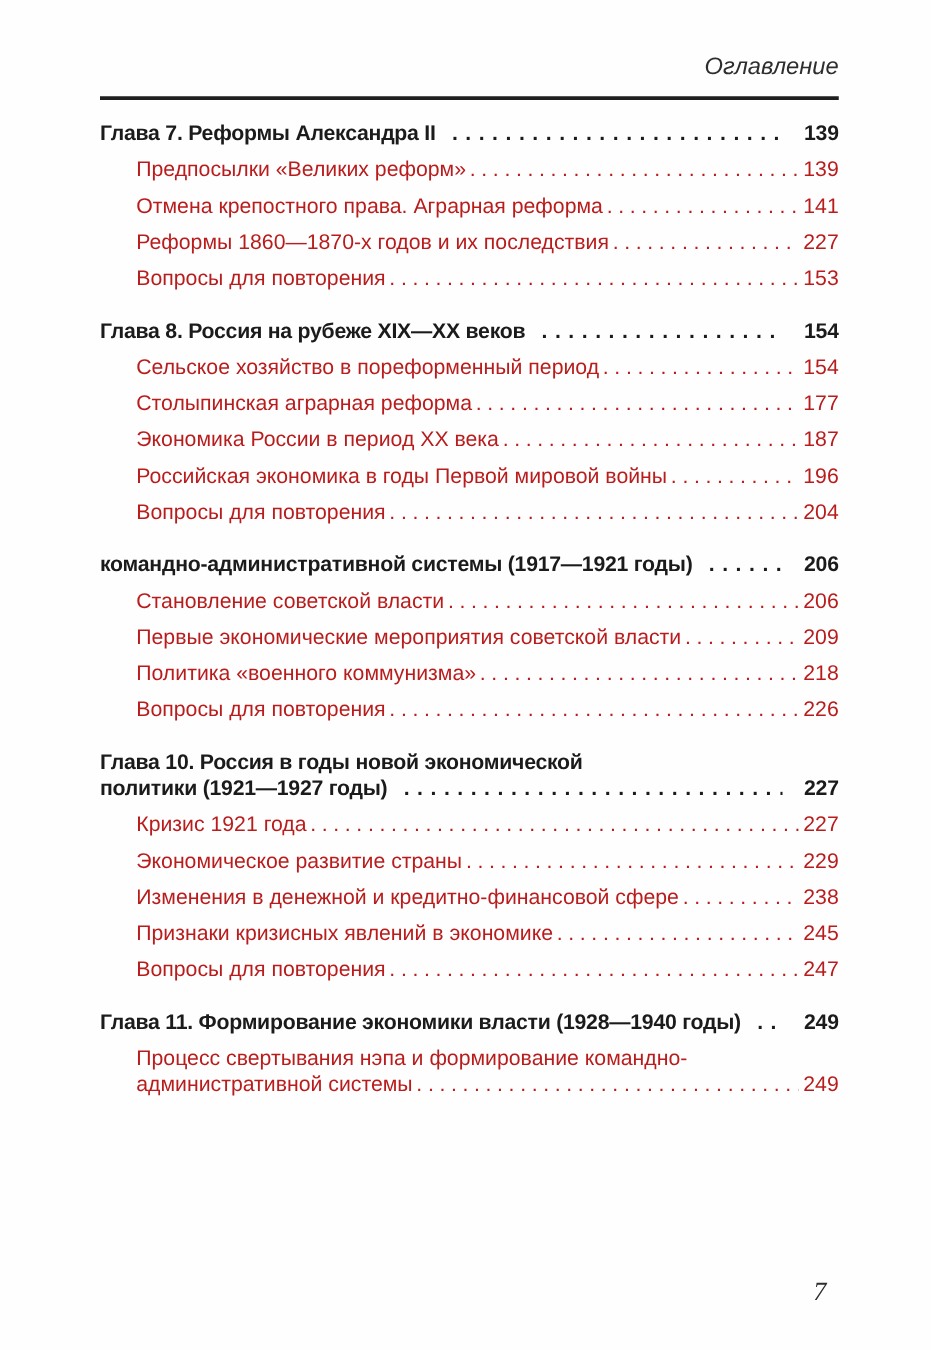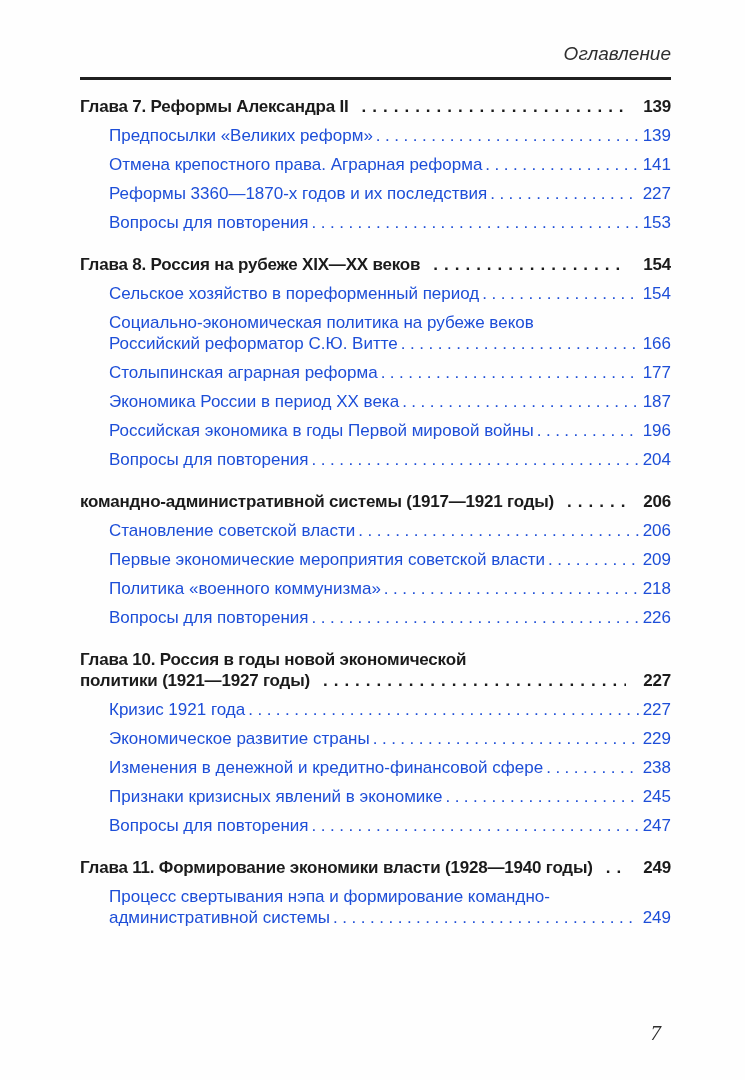--- a/index.html
+++ b/index.html
@@ -42,21 +42,21 @@
     line-height: 21px;
     font-size: 17px;
     overflow: hidden;
   }
   .entry.heading .line {
     font-weight: 700;
     color: #1b1b1b;
     letter-spacing: -0.2px;
     gap: 10px;
   }
-  .entry.item .line { padding-left: 29px; color: #1d4ed8; }
+  .entry.item .line { padding-left: 29px; color: #b91c1c; }
 
   .txt { white-space: nowrap; }
 
   .dots {
     flex: 1 1 auto;
     overflow: hidden;
     white-space: nowrap;
     min-width: 8px;
     padding-left: 3px;
   }
@@ -104,21 +104,21 @@
           </div>
           <div class="entry item">
             <div class="line">
               <span class="txt">Отмена крепостного права. Аграрная реформа</span>
               <span class="dots"></span>
               <span class="pg">141</span>
             </div>
           </div>
           <div class="entry item">
             <div class="line">
-              <span class="txt">Реформы 3360—1870-х годов и их последствия</span>
+              <span class="txt">Реформы 1860—1870-х годов и их последствия</span>
               <span class="dots"></span>
               <span class="pg">227</span>
             </div>
           </div>
           <div class="entry item">
             <div class="line">
               <span class="txt">Вопросы для повторения</span>
               <span class="dots"></span>
               <span class="pg">153</span>
             </div>
@@ -130,30 +130,20 @@
               <span class="txt">Глава 8. Россия на рубеже XIX—XX веков</span>
               <span class="dots"></span>
               <span class="pg">154</span>
             </div>
           </div>
           <div class="entry item">
             <div class="line">
               <span class="txt">Сельское хозяйство в пореформенный период</span>
               <span class="dots"></span>
               <span class="pg">154</span>
-            </div>
-          </div>
-          <div class="entry item">
-            <div class="line">
-              <span class="txt">Социально-экономическая политика на рубеже веков</span>
-            </div>
-            <div class="line">
-              <span class="txt">Российский реформатор С.Ю. Витте</span>
-              <span class="dots"></span>
-              <span class="pg">166</span>
             </div>
           </div>
           <div class="entry item">
             <div class="line">
               <span class="txt">Столыпинская аграрная реформа</span>
               <span class="dots"></span>
               <span class="pg">177</span>
             </div>
           </div>
           <div class="entry item">

